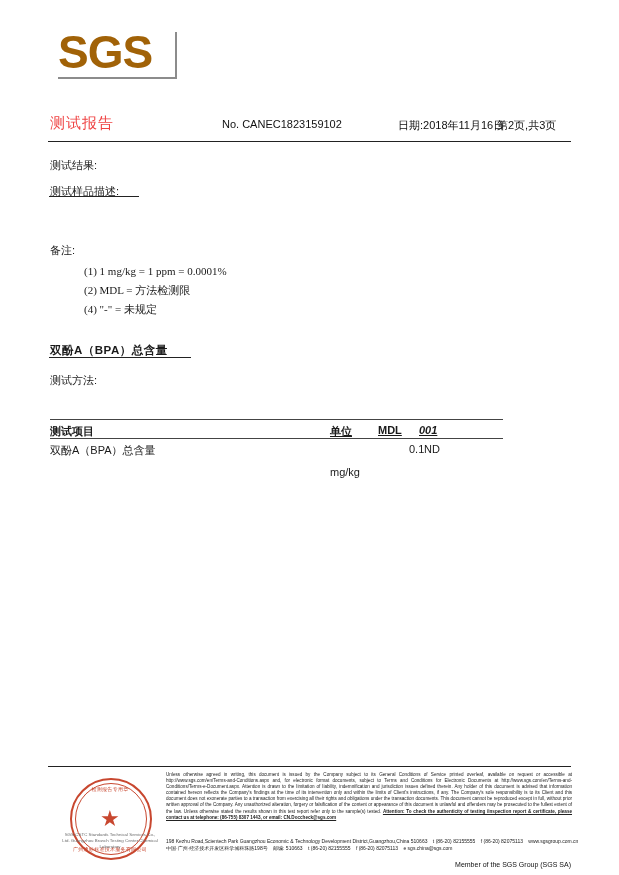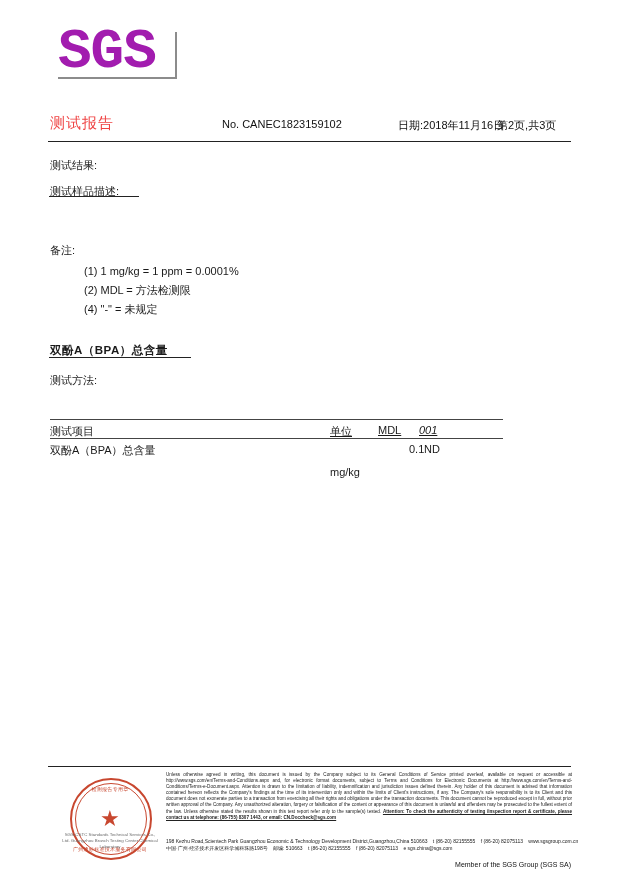--- a/index.html
+++ b/index.html
@@ -24,25 +24,25 @@
   }
   
   .sgs-logo {
     position: absolute;
     left: 58px;
     top: 30px;
     width: 120px;
     height: 52px;
   }
   .sgs-logo .word {
-    font-family: Liberation Mono, monospace;
+    font-family: Liberation Sans, sans-serif;
     font-weight: bold;
-    font-size: 56px;
+    font-size: 46px;
     letter-spacing: -1px;
-    color: #a21caf;
+    color: #a16207;
     line-height: 44px;
   }
   .sgs-logo .rule {
     position: absolute;
     left: 0;
     top: 47px;
     width: 117px;
     height: 2px;
     background: #8c8c8c;
   }
@@ -145,20 +145,21 @@
     left: 50px;
     top: 243px;
     font-size: 11px;
   }
   .notes {
     position: absolute;
     left: 84px;
     top: 262px;
     font-size: 11px;
     line-height: 19px;
+    font-family: Liberation Serif, serif;
   }
   .notes div { white-space: nowrap; }
 
   .sec-title {
     position: absolute;
     left: 50px;
     top: 343px;
     font-size: 11.5px;
     font-weight: bold;
     letter-spacing: 0.5px;
@@ -193,21 +194,21 @@
     left: 50px;
     top: 419px;
     width: 453px;
     height: 1px;
     background: #444;
   }
   .res-head {
     position: absolute;
     top: 424px;
     font-size: 11px;
-    font-weight: normal;
+    font-weight: bold;
   }
   .res-head.item { left: 50px; }
   .res-head.unit { left: 330px; text-decoration: underline; }
   .res-head.mdl  { left: 378px; text-decoration: underline; }
   .res-head.id   { left: 419px; font-style: italic; text-decoration: underline; }
 
   .res-row {
     position: absolute;
     top: 443px;
     font-size: 11px;

